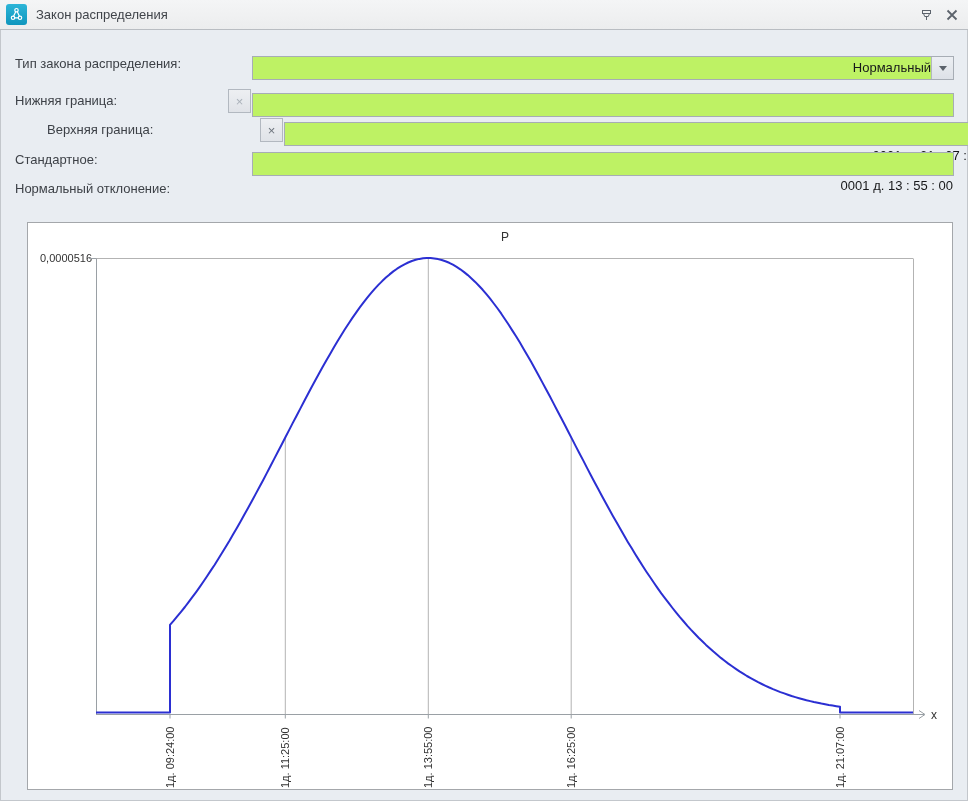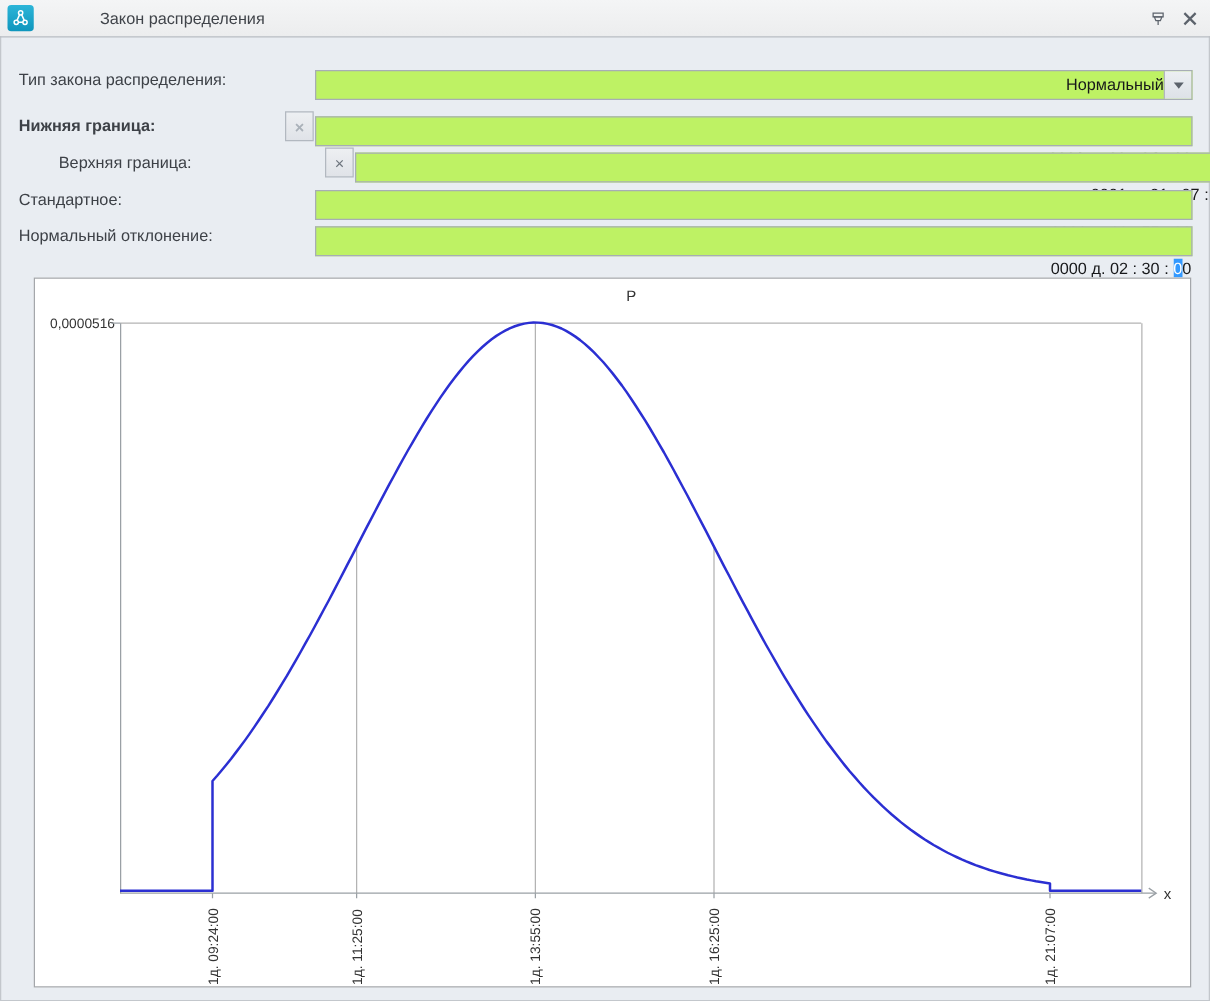--- a/index.html
+++ b/index.html
@@ -9,21 +9,21 @@
     font-family:"Liberation Sans", sans-serif;
     background:#e9edf2;
     box-shadow: inset 0 0 0 1px #c3c7cc;
     overflow:hidden;
   }
   
   .titlebar{
     position:absolute; left:0; top:0; width:968px; height:30px;
     background:linear-gradient(#f4f5f6,#ecedee);
     border-bottom:1px solid #b9bdc2;
-    display:flex; align-items:center;gap:44px;
+    display:flex; align-items:center;
   }
   .app-icon{
     width:21px; height:21px; margin-left:6px; border-radius:3px;
     background:linear-gradient(#2cb5d8,#0f96bd);
     display:flex; align-items:center; justify-content:center;
     flex:0 0 auto;
   }
   .win-title{ margin-left:9px; font-size:13px; color:#40444a; }
   .win-btn{
     position:absolute; top:5px; width:20px; height:20px;
@@ -112,21 +112,21 @@
 <div class="frow" style="top:52px;">
   <span class="flabel">Тип закона распределения:</span>
   <div class="combo">
     <span class="combo-text">Нормальный</span>
     <span class="combo-btn">
         <span class="caret"></span>
       </span>
   </div>
 </div>
 
-<div class="frow" style="top:89px;font-weight:bold;">
+<div class="frow" style="top:89px;">
   <span class="flabel">Нижняя граница:</span>
   <div class="clear-btn lite">
     <span>×</span>
   </div>
   <div class="field">
     <span>0001 д. 09 : 24 : 00</span>
   </div>
 </div>
 
 <div class="frow" style="top:118px;margin-left:32px;">
@@ -141,23 +141,20 @@
 
 <div class="frow" style="top:148px;">
   <span class="flabel">Стандартное:</span>
   <div class="field">
     <span>0001 д. 13 : 55 : 00</span>
   </div>
 </div>
 
 <div class="frow" style="top:177px;">
   <span class="flabel">Нормальный отклонение:</span>
-  <div class="field">
-    <span>0000 д. 02 : 30 : </span><span class="sel">0</span><span>0</span>
-  </div>
 </div>
 
 <div class="chart-panel">
   <svg id="plot" width="924" height="566" viewBox="0 0 924 566">
 
     <text x="477" y="18" text-anchor="middle" font-size="12" fill="#333333">P</text>
 
     <text x="64" y="39" text-anchor="end" font-size="11" fill="#333333">0,0000516</text>
     <line x1="61" y1="35.5" x2="68" y2="35.5" stroke="#9aa0a5"></line>
 

